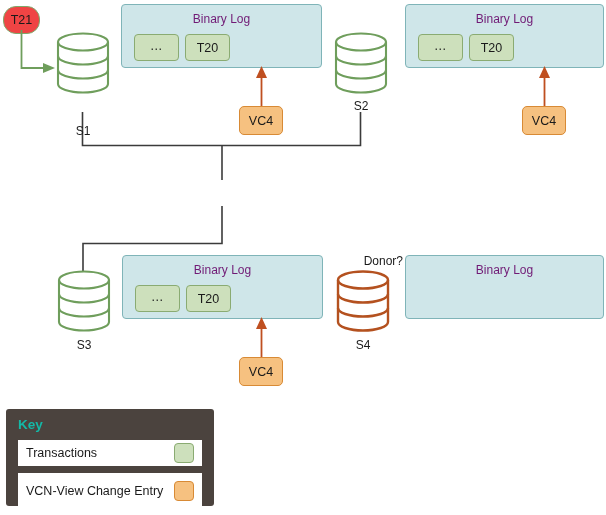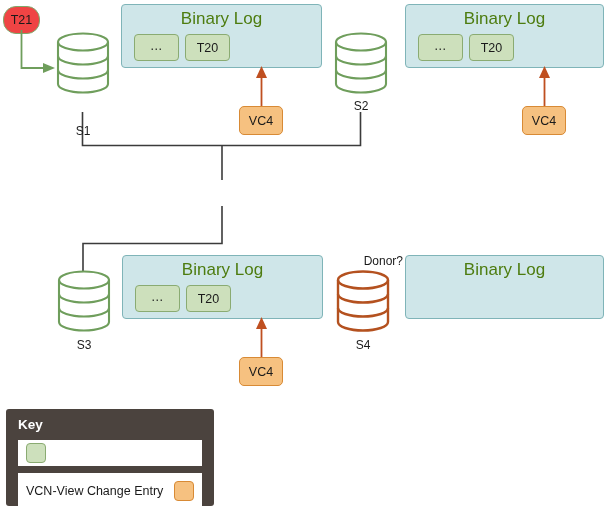--- a/index.html
+++ b/index.html
@@ -28,22 +28,22 @@
   .binlog {
     background: #cfe6e9;
     border: 1px solid #7fb4b8;
     border-radius: 4px;
   }
   .binlog-title {
     position: absolute;
     left: 0; right: 0;
     top: 7px;
     text-align: center;
-    font-size: 17px;
-    color: #4d7c0f;
+    font-size: 12px;
+    color: #701a75;
     line-height: 14px;
   }
   
   .txn {
     background: #cde0bc;
     border: 1px solid #8aab72;
     border-radius: 4px;
     display: flex;
     align-items: center;
     justify-content: center;
@@ -108,21 +108,21 @@
   .keybox {
     background: #4b433e;
     border-radius: 3px;
   }
   .key-title {
     position: absolute;
     left: 12px;
     top: 8px;
     font-size: 13.5px;
     font-weight: bold;
-    color: #ffffff;
+    color: #14b8a6;
   }
   .key-row {
     position: absolute;
     background: #ffffff;
     display: flex;
     align-items: center;
     padding: 0 8px;
     box-sizing: border-box;
   }
   .key-row span.key-text {
@@ -248,20 +248,21 @@
   </svg>
   <div class="srv-label" style="left:333px; top:338px;">S4</div>
 
   <div class="abs binlog" style="left:405px; top:255px; width:199px; height:64px;">
     <div class="binlog-title">Binary Log</div>
   </div>
 
   <div class="abs keybox" style="left:6px; top:409px; width:208px; height:97px;">
     <div class="key-title">Key</div>
     <div class="key-row" style="left:12px; top:31px; width:184px; height:26px;">
+      <span class="key-text">Transactions</span>
       <span class="key-swatch sw-green"></span>
     </div>
     <div class="key-row" style="left:12px; top:64px; width:184px; height:36px;">
       <span class="key-text">VCN-View Change Entry</span>
       <span class="key-swatch sw-orange"></span>
     </div>
   </div>
 
 </div>
 

